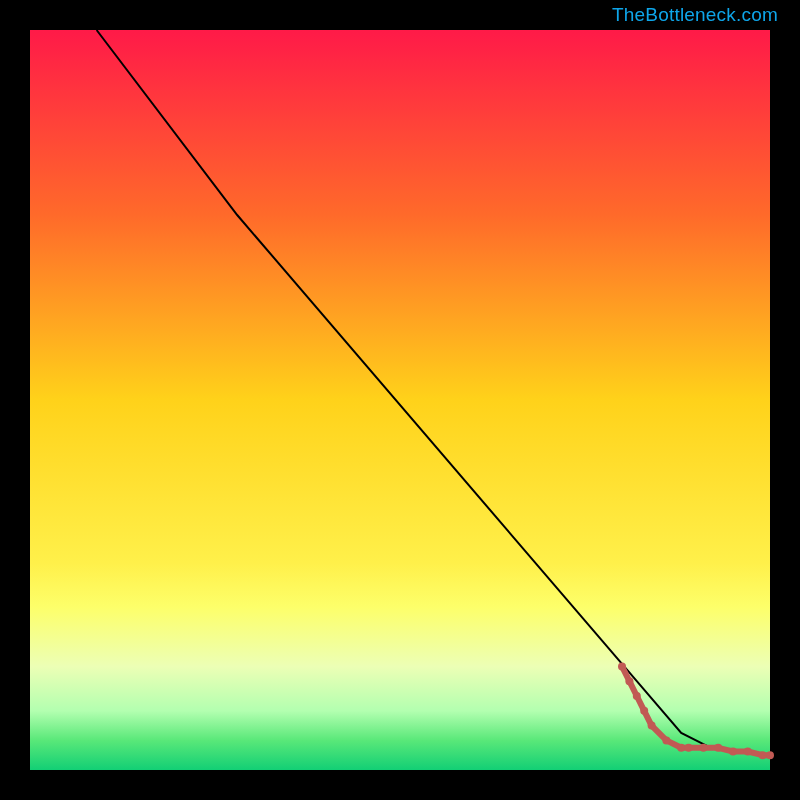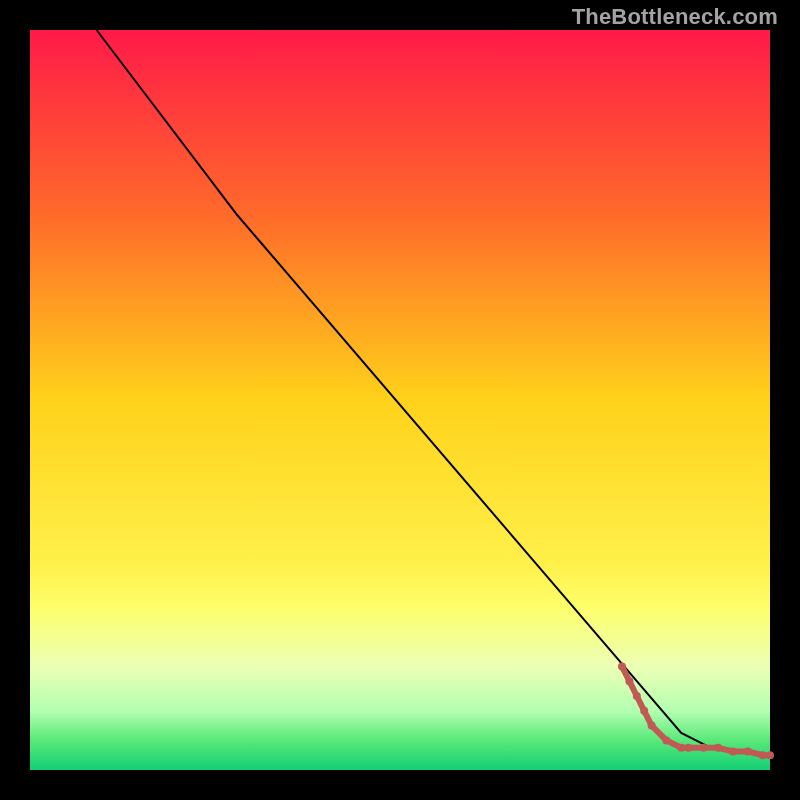--- a/index.html
+++ b/index.html
@@ -14,24 +14,24 @@
   .frame {
     position: relative;
     width: 800px;
     height: 800px;
     background: #000;
   }
   .watermark {
     position: absolute;
     top: 4px;
     right: 22px;
-    color: #a3a3a3;
-    font-size: 22px;
+    color: #0ea5e9;
+    font-size: 19px;
     letter-spacing: 0.2px;
-    font-weight: 700;
+    font-weight: 400;
   }
   .plot-area {
     position: absolute;
     left: 30px;
     top: 30px;
     width: 740px;
     height: 740px;
   }
   
   .plot-area svg.bg {

